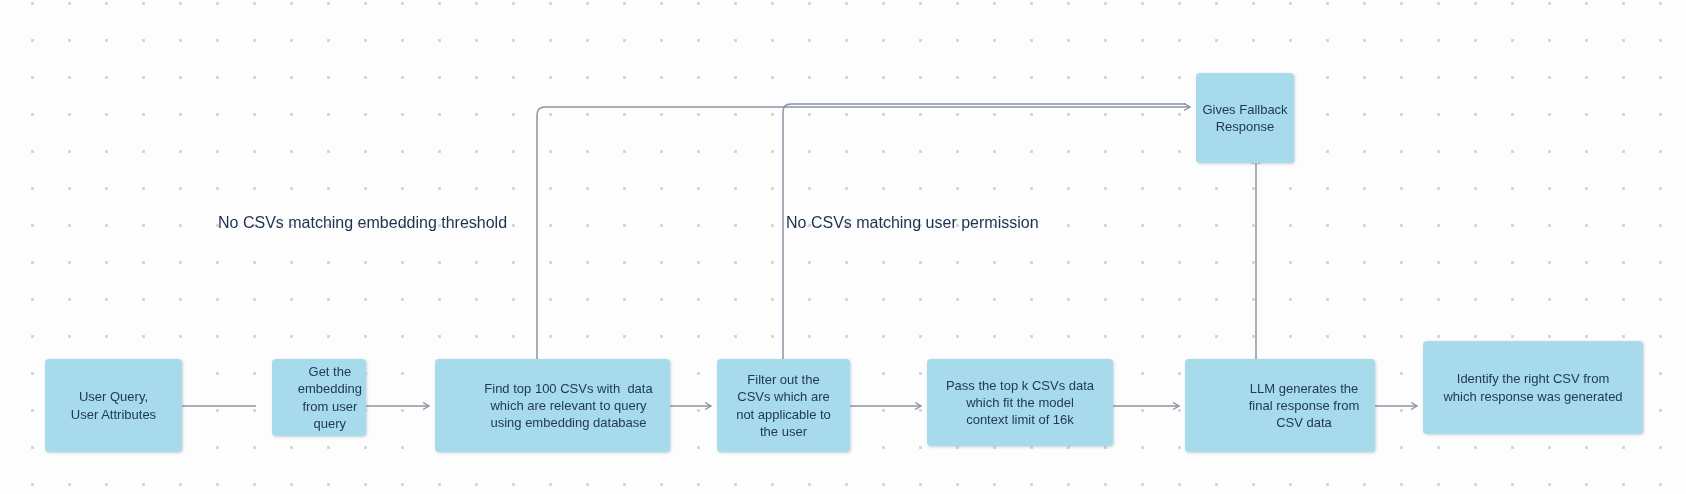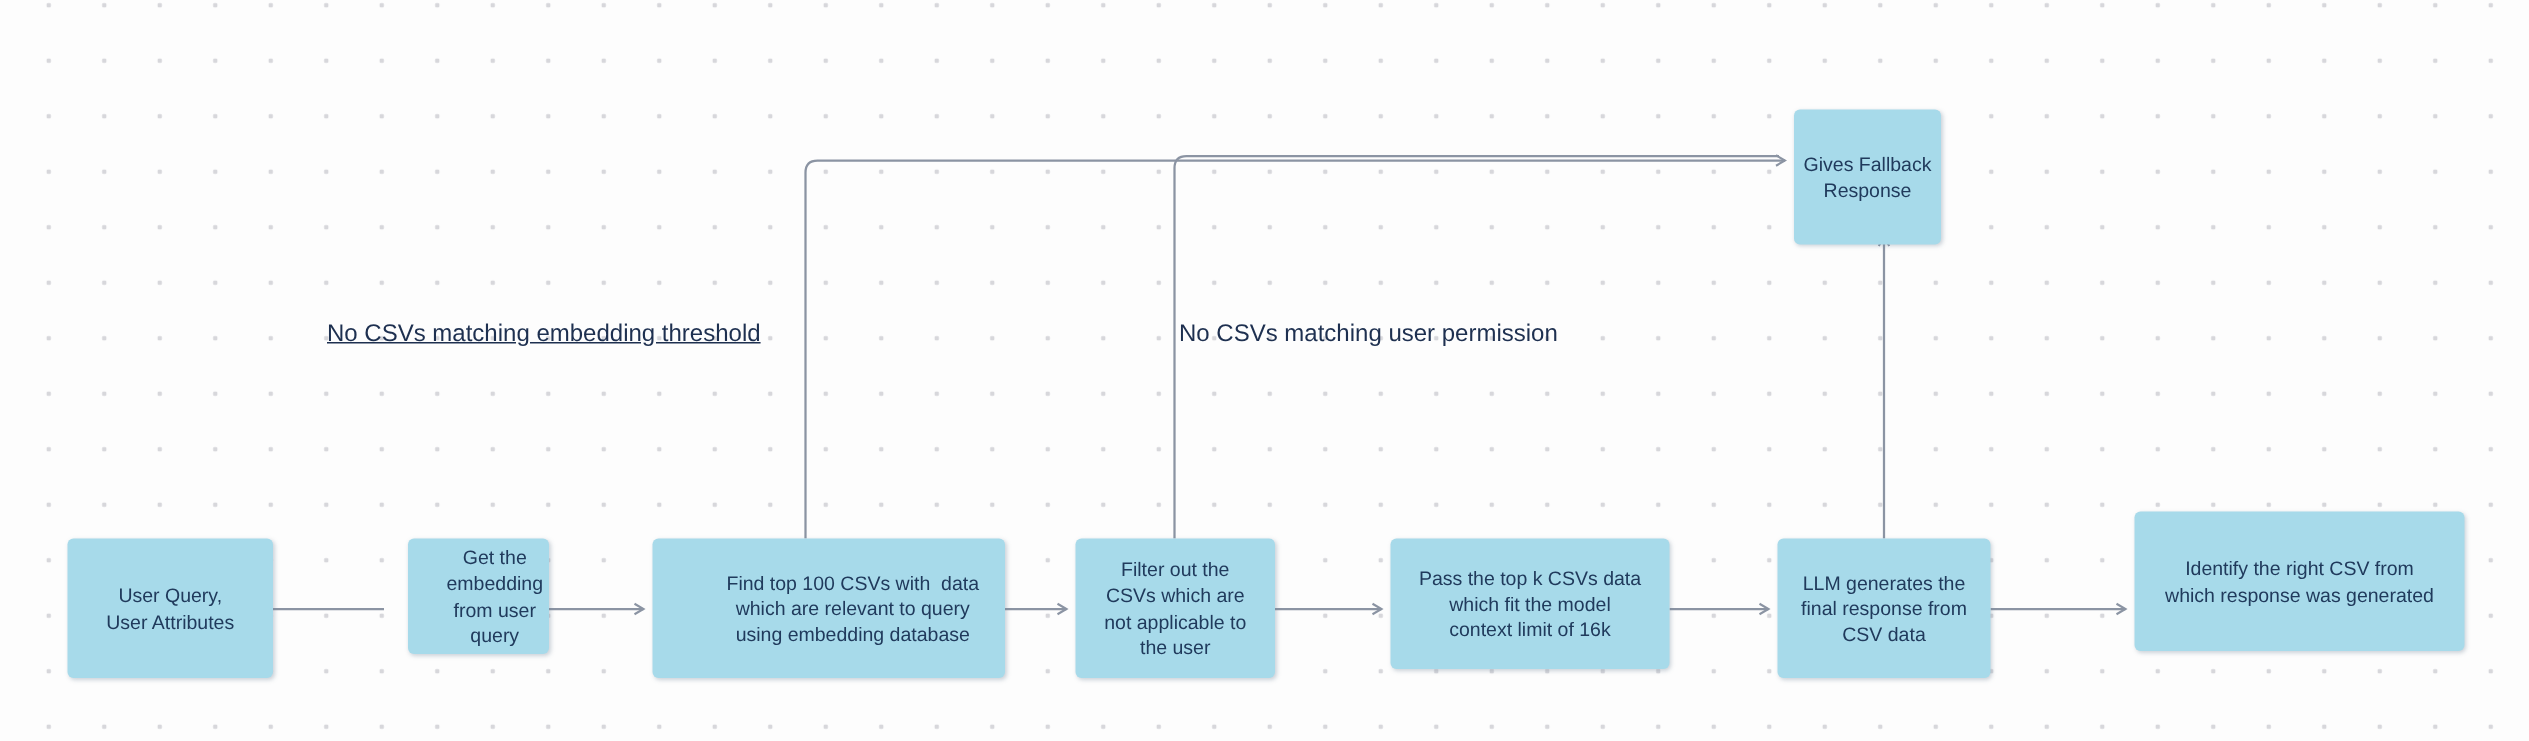--- a/index.html
+++ b/index.html
@@ -80,34 +80,34 @@
 not applicable to
 the user</span>
   </div>
 
   <div class="node" style="left:927px; top:359px; width:186px; height:87px;align-items:center;">
     <span class="node-label">Pass the top k CSVs data
 which fit the model
 context limit of 16k</span>
   </div>
 
-  <div class="node" style="left:1185px; top:359px; width:142px; height:93px;">
+  <div class="node" style="left:1185px; top:359px; width:142px; height:93px;padding-left:48px;">
     <span class="node-label">LLM generates the
 final response from
 CSV data</span>
   </div>
 
   <div class="node" style="left:1423px; top:341px; width:220px; height:93px;">
     <span class="node-label">Identify the right CSV from
 which response was generated</span>
   </div>
 
   <div class="node" style="left:1196px; top:61px; width:98px; height:90px;margin-top:12px;">
     <span class="node-label">Gives Fallback
 Response</span>
   </div>
 
-  <div class="edge-label" style="left:218px; top:214px;text-decoration:underline;">No CSVs matching embedding threshold</div>
+  <div class="edge-label" style="left:218px; top:214px;">No CSVs matching embedding threshold</div>
 
   <div class="edge-label" style="left:786px; top:214px;">No CSVs matching user permission</div>
 
 
 </div>
 
 </body></html>

